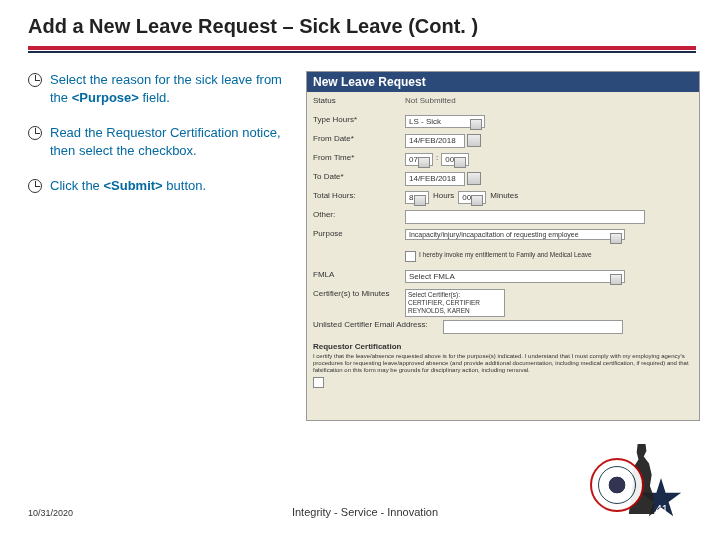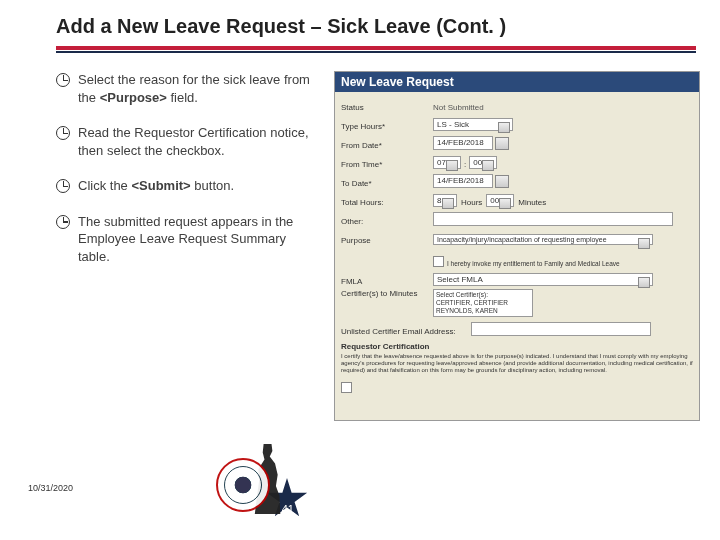--- a/index.html
+++ b/index.html
@@ -1,43 +1,43 @@
 <!DOCTYPE html>
 <html><head>
 <meta charset="utf-8">
 <style>
   * { box-sizing: border-box; margin: 0; padding: 0; }
   body { width: 720px; height: 540px; font-family: Arial, sans-serif; background: #fff; position: relative; overflow: hidden; }
-  .slide { width: 720px; height: 532px; position: relative; padding-left: 28px; }
+  .slide { width: 720px; height: 532px; position: relative; }
   .title { font-size: 20px; font-weight: bold; color: #222; padding: 15px 0 0 28px; }
   .underline-wrap { padding: 8px 24px 0 28px; }
   .underline-red { height: 4px; background: #c41e3a; }
   .underline-navy { height: 2px; background: #1a2a4a; margin-top: 1px; }
   .body { display: flex; padding: 18px 20px 0 28px; gap: 18px; }
-  .instructions { width: 260px; font-size: 13px; line-height: 1.35; color: #404040; }
+  .instructions { width: 260px; font-size: 13px; line-height: 1.35; color: #0369a1; }
   .instr { display: flex; margin-bottom: 18px; }
   .clock-icon { width: 14px; height: 14px; border: 1.5px solid #333; border-radius: 50%; position: relative; flex: 0 0 14px; margin-right: 8px; margin-top: 2px; }
   .clock-icon::before { content: ""; position: absolute; width: 5px; height: 1.5px; background: #333; top: 5.5px; left: 5.5px; }
   .clock-icon::after { content: ""; position: absolute; width: 1.5px; height: 5px; background: #333; top: 1px; left: 5.5px; }
   .app { flex: 1; border: 1px solid #999; background: #ece9d8; font-size: 8px; color: #333; height: 350px; overflow: hidden; }
   .app-titlebar { background: #2b4a7a; color: #fff; font-size: 12px; padding: 3px 6px; font-weight: bold; }
   .app-body { padding: 4px 6px; }
-  .row { display: flex; align-items: flex-end; margin-bottom: 3px; min-height: 16px; }
+  .row { display: flex; align-items: flex-start; margin-bottom: 3px; min-height: 16px; }
   .lbl { width: 92px; flex: 0 0 92px; }
   .val { color: #555; }
   .sel { border: 1px solid #999; background: #fff; padding: 1px 14px 1px 3px; min-width: 80px; position: relative; display: inline-block; }
   .sel::after { content: ""; position: absolute; right: 2px; top: 3px; width: 10px; height: 9px; background: linear-gradient(#eee,#ccc); border: 1px solid #888; }
   .inp { border: 1px solid #999; background: #fff; padding: 1px 3px; min-width: 60px; display: inline-block; height: 14px; }
   .inp.wide { width: 240px; }
   .cal { width: 14px; height: 13px; background: linear-gradient(#eee,#ccc); border: 1px solid #888; display: inline-block; margin-left: 2px; }
   .cert-box { border: 1px solid #999; background: #fff; font-size: 6.5px; line-height: 1.2; padding: 1px 2px; width: 100px; height: 28px; overflow: hidden; }
   .req-title { font-weight: bold; margin-top: 6px; }
   .req-text { font-size: 6px; line-height: 1.15; color: #333; margin-top: 2px; }
   .ck { width: 11px; height: 11px; border: 1px solid #888; background: #fff; display: inline-block; vertical-align: middle; margin-right: 3px; }
-  .footer { position: absolute; bottom: 14px; left: 0; right: 0; display: flex; align-items: center; padding: 0 28px; }
+  .footer { position: absolute; bottom: 14px; left: 0; right: 0; display: flex; align-items: flex-end; padding: 0 28px; gap: 45px; }
   .date { font-size: 9px; color: #333; flex: 0 0 150px; }
   .tagline { flex: 1; text-align: center; font-size: 11px; color: #333; }
   .badge-wrap { flex: 0 0 140px; position: relative; height: 60px; }
   .star { position: absolute; right: 10px; bottom: -2px; width: 42px; height: 42px; background: #1a2a4a; clip-path: polygon(50% 0,61% 35%,98% 35%,68% 57%,79% 91%,50% 70%,21% 91%,32% 57%,2% 35%,39% 35%); }
   .pagenum { position: absolute; right: 24px; bottom: 3px; color: #fff; font-size: 11px; z-index: 3; }
   .seal { position: absolute; right: 48px; bottom: 6px; width: 54px; height: 54px; border: 2px solid #b00; border-radius: 50%; background: #fff; z-index: 2; opacity: 0.92; }
   .seal::after { content: ""; position: absolute; inset: 6px; border: 1px solid #134; border-radius: 50%; background: radial-gradient(circle,#224 30%,#134 32%,transparent 34%); }
   .silhouette { position: absolute; right: 28px; bottom: 4px; width: 44px; height: 70px; background: #222; clip-path: polygon(40% 0,58% 0,60% 10%,54% 18%,66% 28%,72% 44%,68% 60%,76% 74%,78% 100%,20% 100%,26% 70%,30% 52%,28% 36%,42% 22%,38% 12%); z-index: 1; opacity: 0.95; }
 </style>
 </head>
@@ -56,24 +56,20 @@
         <span class="clock-icon"></span>
         <span>Select the reason for the sick leave from the <b>&lt;Purpose&gt;</b> field.</span>
       </div>
       <div class="instr">
         <span class="clock-icon"></span>
         <span>Read the Requestor Certification notice, then select the checkbox.</span>
       </div>
       <div class="instr">
         <span class="clock-icon"></span>
         <span>Click the <b>&lt;Submit&gt;</b> button.</span>
-      </div>
-      <div class="instr">
-        <span class="clock-icon"></span>
-        <span>The submitted request appears in the Employee Leave Request Summary table.</span>
       </div>
     </div>
 
     <div class="app">
       <div class="app-titlebar">New Leave Request</div>
       <div class="app-body">
         <div class="row">
           <span class="lbl">Status</span>
           <span class="val">Not Submitted</span>
         </div>
@@ -139,20 +135,21 @@
           <span class="ck"></span>
         </div>
         <br>
         
       </div>
     </div>
   </div>
 
   <div class="footer">
     <div class="date">10/31/2020</div>
+    <div class="tagline">Integrity  -  Service  -  Innovation</div>
     <div class="badge-wrap">
       <div class="silhouette"></div>
       <div class="seal"></div>
       <div class="star"></div>
       <div class="pagenum">41</div>
     </div>
   </div>
 </div>
 
 </body></html>

